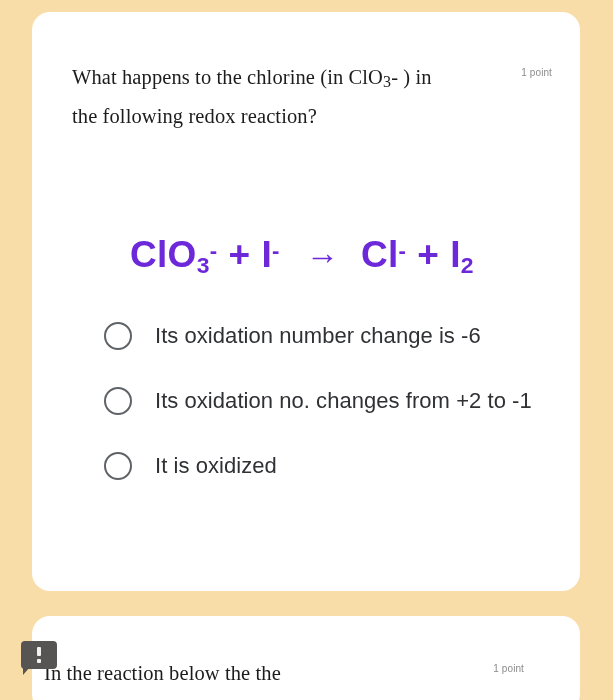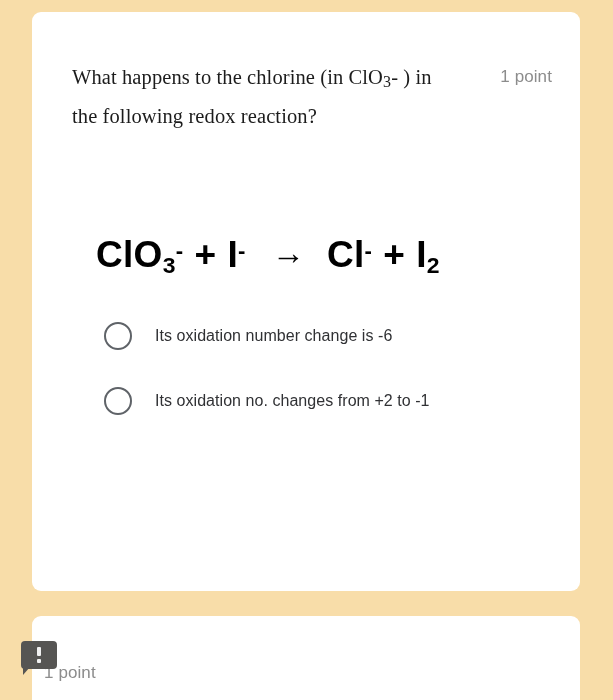--- a/index.html
+++ b/index.html
@@ -19,21 +19,21 @@
     position: relative;
     width: 613px;
     height: 700px;
     background: #f8dda9;
   }
 
   
   .card {
     position: absolute;
     background: #ffffff;
-    border-radius: 9px;
+    border-radius: 18px;
     box-sizing: border-box;
   }
 
   #card-1 {
     left: 32px;
     top: 12px;
     width: 548px;
     height: 579px;
   }
 
@@ -68,36 +68,36 @@
   }
 
   .question-text sub {
     font-size: 0.78em;
     vertical-align: -0.18em;
     line-height: 0;
   }
 
   .points {
     font-family: "Liberation Sans", sans-serif;
-    font-size: 17px;
+    font-size: 10px;
     color: #8c8c8c;
     white-space: nowrap;
     padding-top: 9px;
     letter-spacing: 0.1px;
   }
 
   
   #equation {
     position: absolute;
-    left: 64px;
+    left: 98px;
     top: 222px;
     font-family: "Liberation Sans", sans-serif;
     font-weight: bold;
     font-size: 37px;
-    color: #000000;
+    color: #6d28d9;
     white-space: nowrap;
     letter-spacing: 0.3px;
   }
 
   #equation sub {
     font-size: 0.62em;
     vertical-align: -0.28em;
     line-height: 0;
   }
 
@@ -136,21 +136,21 @@
     width: 28px;
     height: 28px;
     border: 2px solid #5f6368;
     border-radius: 50%;
     box-sizing: border-box;
     flex: 0 0 auto;
   }
 
   .option-label {
     font-family: "Liberation Sans", sans-serif;
-    font-size: 16px;
+    font-size: 22px;
     color: #303134;
     margin-left: 23px;
     white-space: nowrap;
     letter-spacing: 0.05px;
   }
 
   
   #q2-head {
     left: 44px;
     top: 658px;
@@ -232,28 +232,33 @@
         <div class="radio"></div>
         <div class="option-label">Its oxidation number change is -6</div>
       </div>
 
       <div class="option">
         <div class="radio"></div>
         <div class="option-label">Its oxidation no. changes from +2 to -1</div>
       </div>
 
 
+      <div class="option">
+        <div class="radio"></div>
+        <div class="option-label">It is oxidized</div>
+      </div>
 
     </div>
   </div>
 
   <div class="card" id="card-2">
   </div>
 
   <div class="question-head" id="q2-head">
+    <div class="question-text">In the reaction below the the</div>
     <div class="points">1 point</div>
   </div>
 
   <div id="alert-bubble">
     <div class="bubble-body"></div>
     <div class="bubble-tail"></div>
     <div class="bang-bar"></div>
     <div class="bang-dot"></div>
   </div>
 

